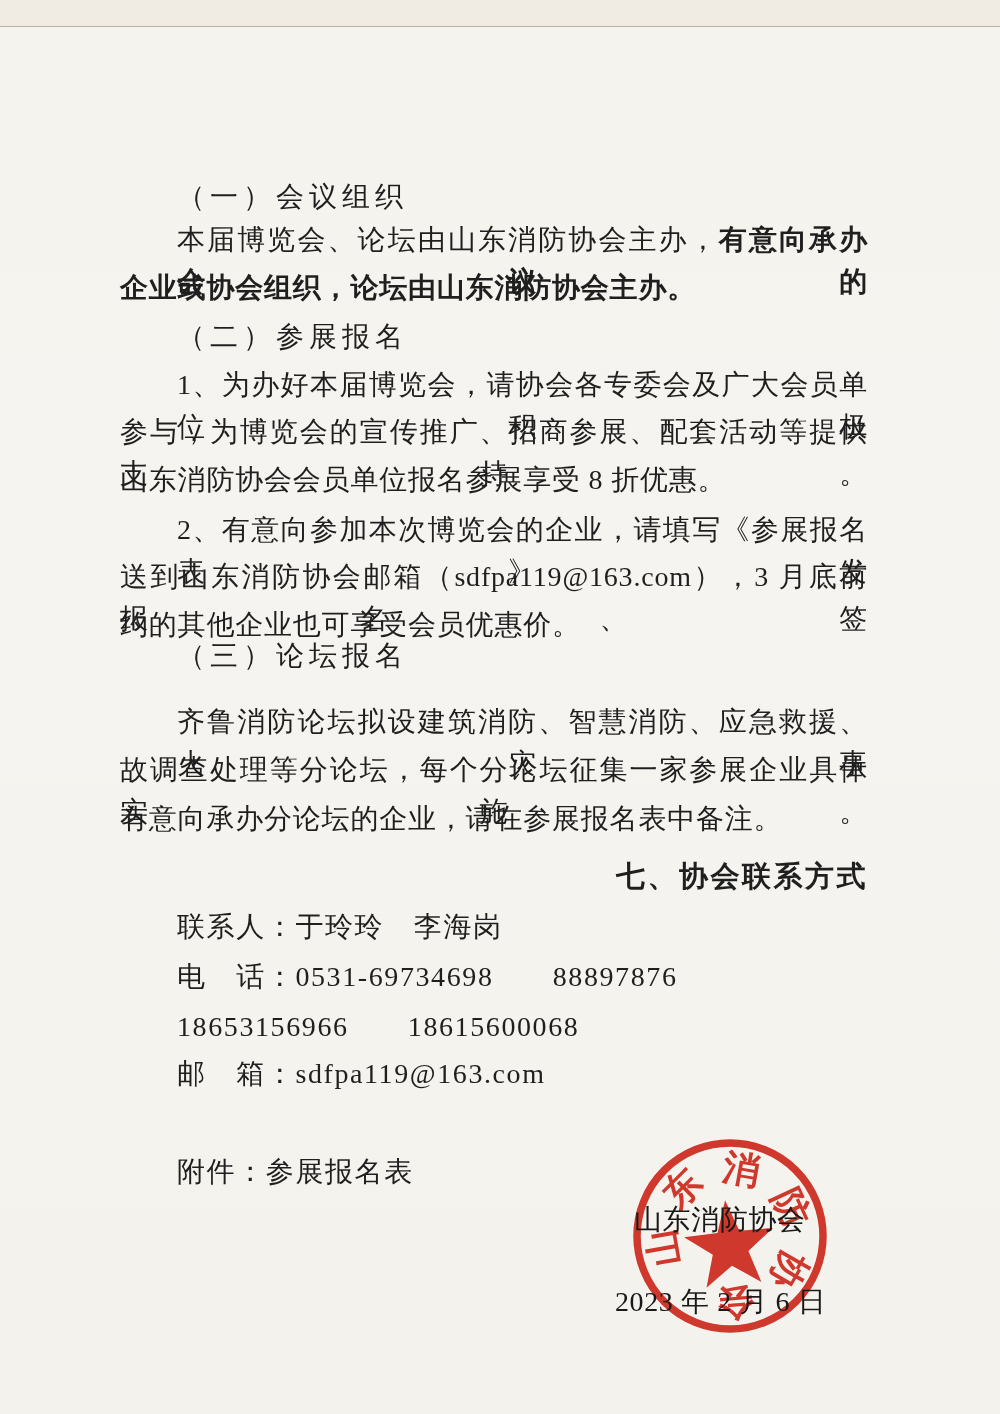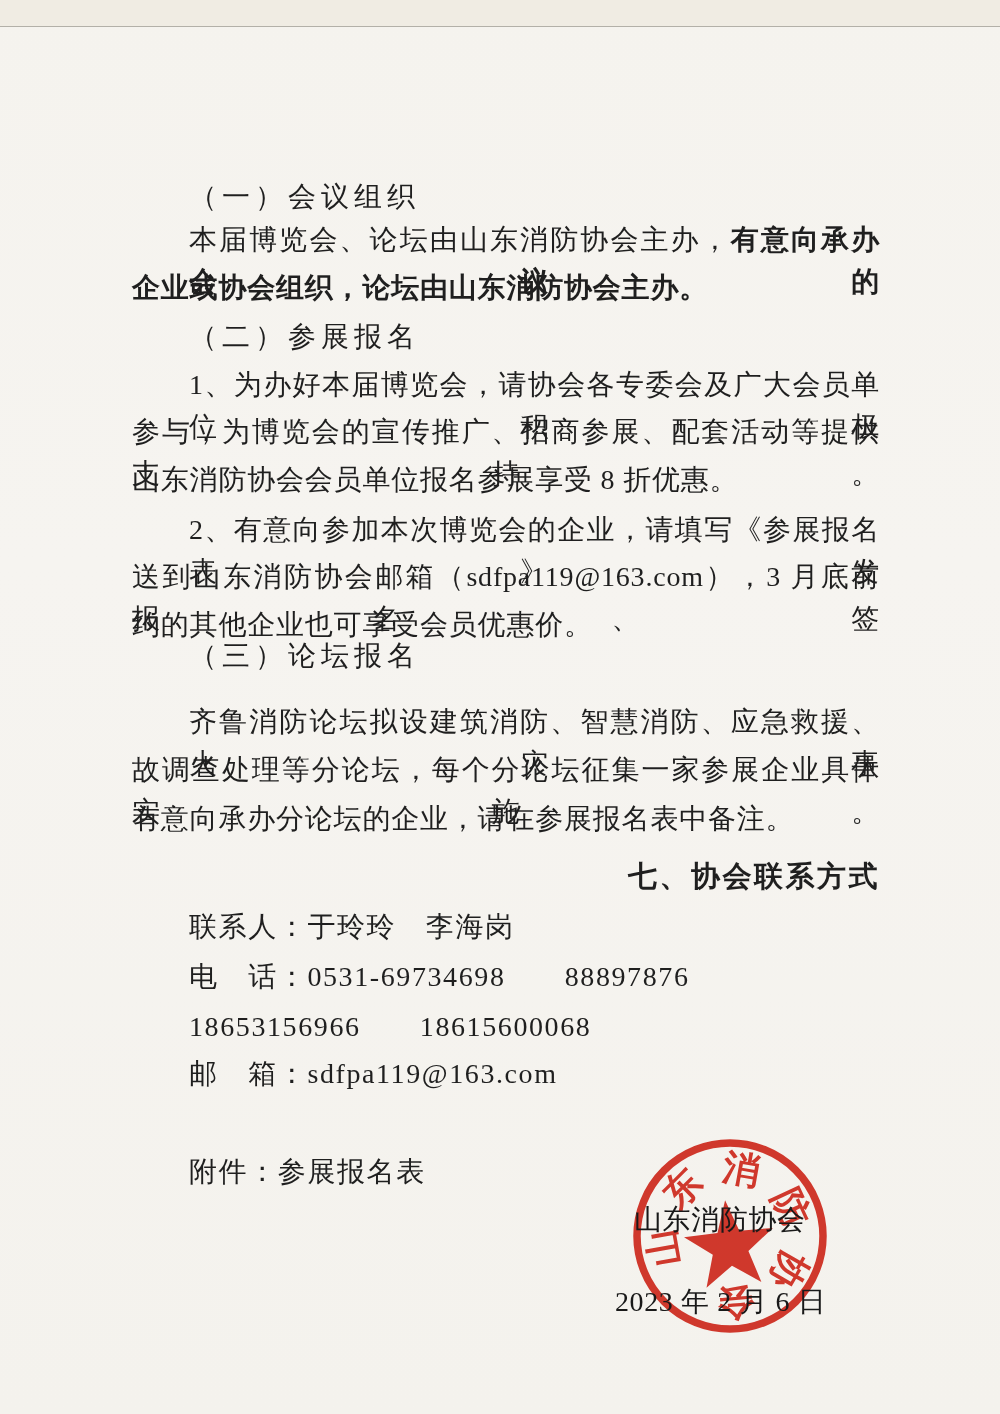--- a/index.html
+++ b/index.html
@@ -15,21 +15,20 @@
     position:absolute; top:0; left:0; right:0; height:26px;
     background:#f0ece3;
     border-bottom:1px solid #b3b0a8;
   }
   .ln {
     position:absolute; left:120px; width:748px;
     font-size:28px; line-height:42px;
     letter-spacing:0.8px;
     white-space:nowrap;
     box-sizing:border-box;
-    margin-left:12px;
   }
   .just { white-space:normal; text-align:justify; text-align-last:justify; }
   .ind  { padding-left:57px; }
   .h    { letter-spacing:5px; }
   .b    { font-weight:700; }
   .h4 {
     font-family:"Liberation Sans", sans-serif;
     font-weight:700; font-size:29px; letter-spacing:2.5px;text-align:right;
   }
   .contact { letter-spacing:1.6px; }

